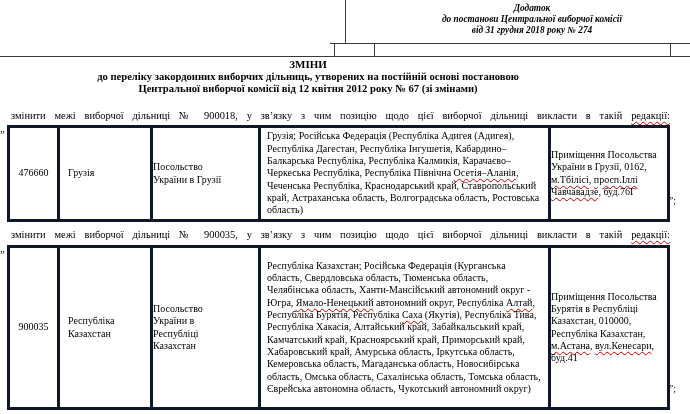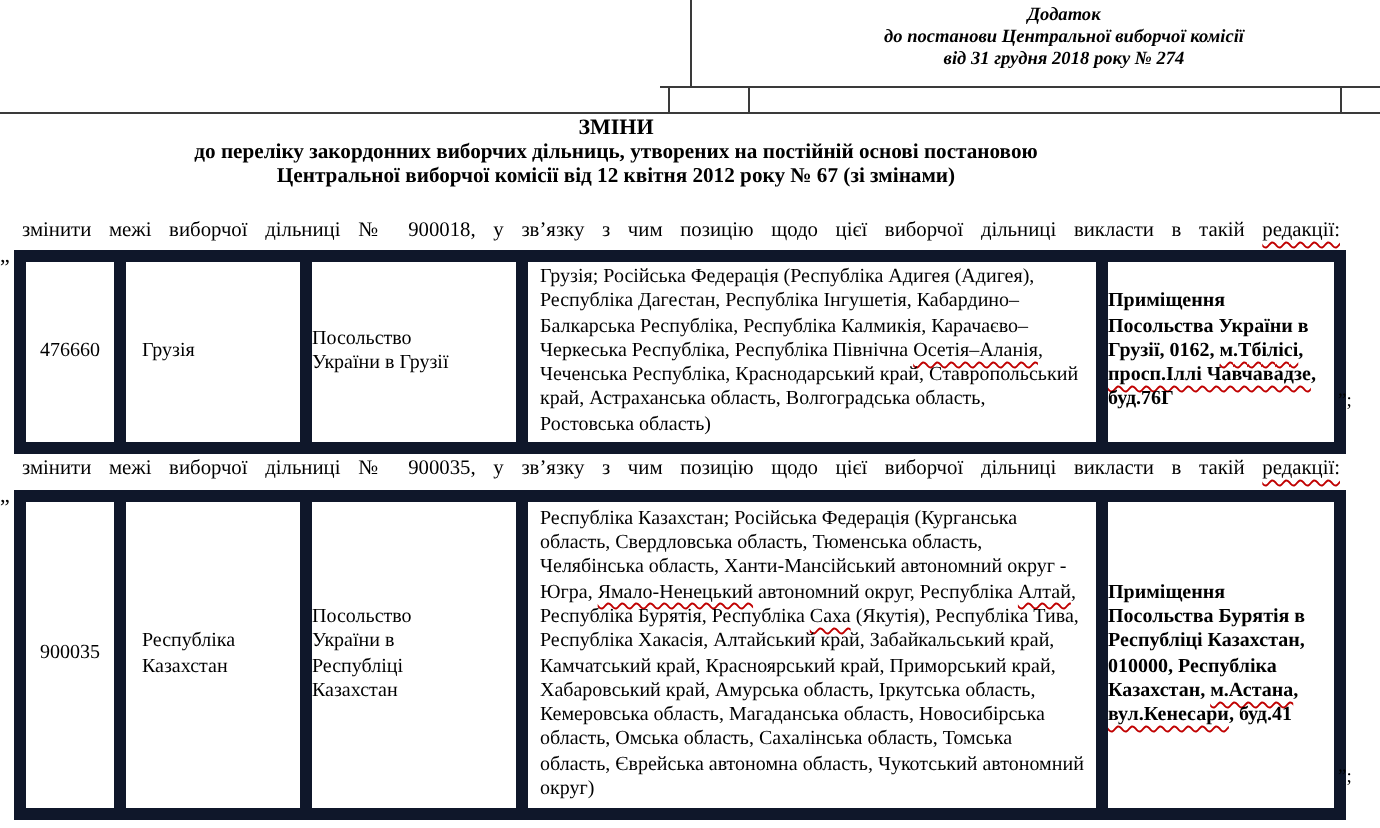--- a/index.html
+++ b/index.html
@@ -24,26 +24,26 @@
   .intro {
     position:absolute; left:0; width:690px; padding:0 20px 0 11px;
     box-sizing:border-box; font-size:10.4px; line-height:12.5px;
     text-align:justify; text-align-last:justify;
   }
 
   table.doc {
     position:absolute; left:7px; border-collapse:collapse; table-layout:fixed;
     width:660px; font-size:10px; line-height:12.3px;
   }
-  table.doc td { border:6px solid #0f172a; vertical-align:middle; overflow:hidden;margin-left:12px; }
+  table.doc td { border:3px solid #0f172a; vertical-align:middle; overflow:hidden;margin-left:12px; }
   td.c-num  { text-align:center; }
   td.c-country { padding:2px 4px 2px 8px; white-space:pre-line; }
   td.c-inst { padding:2px 4px 2px 0; white-space:pre-line; }
   td.c-terr { padding:2px 6px; }
-  td.c-prem { padding:2px 4px 2px 0;font-weight:bold; }
+  td.c-prem { padding:2px 4px 2px 0; }
 
   .sq {
     text-decoration-line:underline;
     text-decoration-style:wavy;
     text-decoration-color:var(--sq,#c00000);
     text-decoration-thickness:1px;
     text-underline-offset:2px;
   }
 
   .oq { position:absolute; left:0px; width:8px; font-size:11px; }

